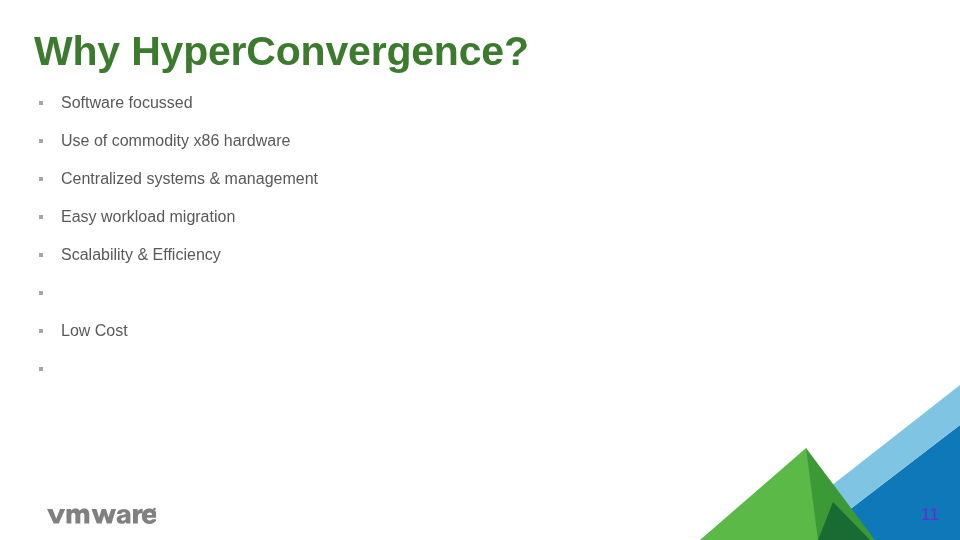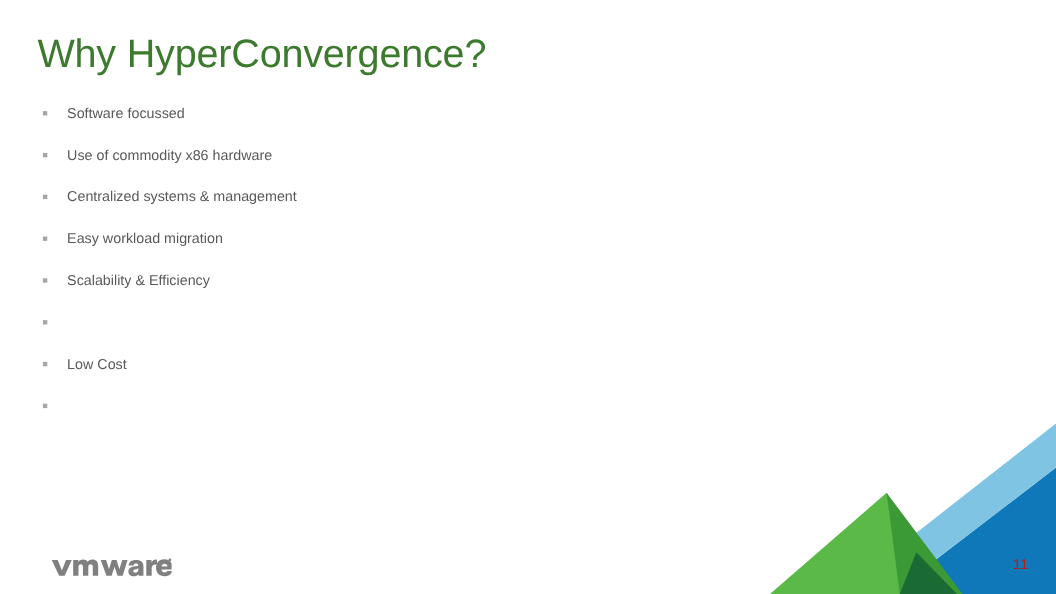--- a/index.html
+++ b/index.html
@@ -18,42 +18,42 @@
     background: #ffffff;
     overflow: hidden;
   }
 
   
   .slide-title {
     position: absolute;
     left: 34px;
     top: 28px;
     width: 700px;
-    font-size: 36px;
-    font-weight: normal;
+    font-size: 41px;
+    font-weight: bold;
     color: #3c7a2e;
     letter-spacing: -0.2px;
     line-height: 1.15;
     white-space: nowrap;
   }
 
   
   .bullet-list {
     position: absolute;
     left: 34px;
     top: 84px;
     width: 760px;
     list-style: none;
     margin: 0;
     padding: 0;
   }
   .bullet-item {
     position: relative;
     padding-left: 27px;
-    font-size: 13px;
+    font-size: 16px;
     color: #595959;
     line-height: 38px;
     height: 38px;
     white-space: nowrap;
   }
   .bullet-marker {
     position: absolute;
     left: 5px;
     top: 17px;
     width: 4px;
@@ -81,22 +81,22 @@
     height: 160px;
     pointer-events: none;
   }
   .corner-graphic svg { display: block; }
 
   
   .page-number {
     position: absolute;
     left: 921px;
     top: 506px;
-    font-size: 13px;
-    color: #b91c1c;
+    font-size: 17px;
+    color: #6d28d9;
     line-height: 1;
     letter-spacing: 0.3px;
     text-align: right;
   }
 </style>
 </head>
 <body>
 
 <div id="slide">
 

